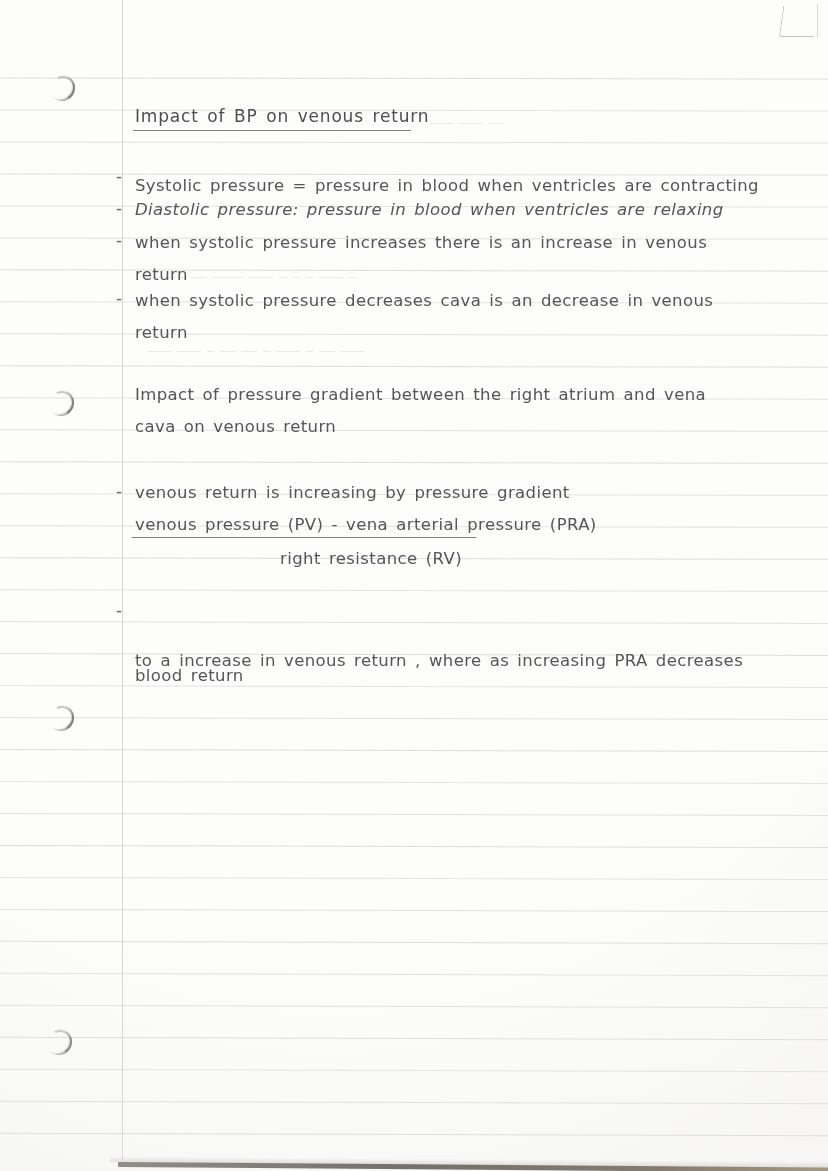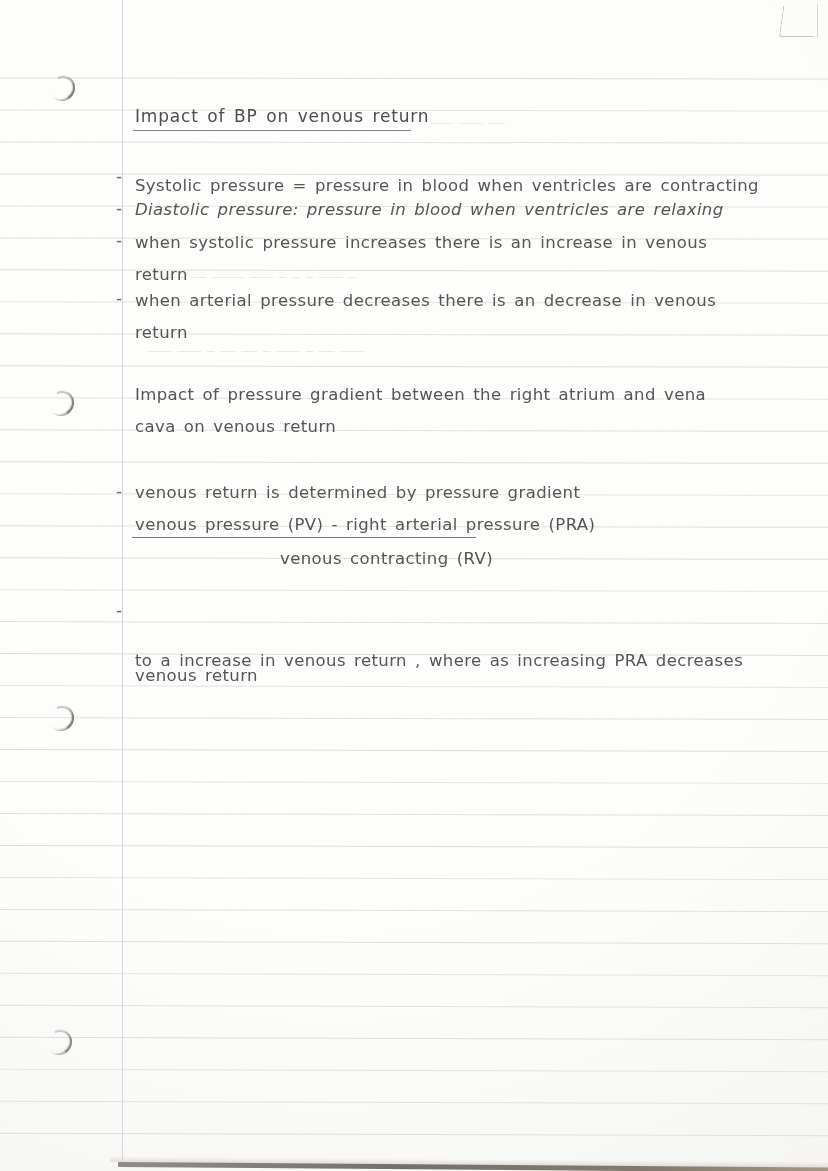--- a/index.html
+++ b/index.html
@@ -251,31 +251,31 @@
     <div class="hw" style="left:127px; top:168px;margin-top:8px;">Systolic  pressure = pressure in blood  when  ventricles  are contracting</div>
 
     <div class="hw-dash" style="left:108px; top:198px;">-</div>
     <div class="hw" style="left:127px; top:200px;font-style:italic;">Diastolic pressure: pressure in blood when ventricles are relaxing</div>
 
     <div class="hw-dash" style="left:108px; top:230px;">-</div>
     <div class="hw" style="left:127px; top:233px;">when  systolic  pressure  increases  there  is  an  increase  in venous</div>
     <div class="hw" style="left:127px; top:265px;">return</div>
 
     <div class="hw-dash" style="left:108px; top:288px;">-</div>
-    <div class="hw" style="left:127px; top:291px;">when  arterial  pressure  decreases  there  is  an  decrease  in venous</div>
+    <div class="hw" style="left:127px; top:291px;">when  systolic  pressure  decreases  cava  is  an  decrease  in venous</div>
     <div class="hw" style="left:127px; top:323px;">return</div>
 
     <div class="hw" style="left:127px; top:385px;">Impact of pressure gradient  between  the  right  atrium  and vena</div>
     <div class="hw" style="left:127px; top:417px;">cava  on  venous  return</div>
 
     <div class="hw-dash" style="left:108px; top:481px;">-</div>
-    <div class="hw" style="left:127px; top:483px;">venous return is  determined by pressure gradient</div>
-
-    <div class="hw" style="left:127px; top:515px;">venous pressure (PV) - right  arterial pressure  (PRA)</div>
+    <div class="hw" style="left:127px; top:483px;">venous return is  increasing by pressure gradient</div>
+
+    <div class="hw" style="left:127px; top:515px;">venous pressure (PV) - vena  arterial pressure  (PRA)</div>
     <div class="frac-bar" style="left:124px; top:537px; width:344px;"></div>
-    <div class="hw" style="left:272px; top:549px;">venous  contracting (RV)</div>
+    <div class="hw" style="left:272px; top:549px;">right  resistance (RV)</div>
 
     <div class="hw-dash" style="left:108px; top:600px;">-</div>
     <div class="hw" style="left:127px; top:634px;margin-top:17px;">to  a  increase  in  venous  return , where  as  increasing  PRA  decreases</div>
-    <div class="hw" style="left:127px; top:666px;">venous return</div>
+    <div class="hw" style="left:127px; top:666px;">blood return</div>
 
   </div>
 </div>
 
 </body></html>

